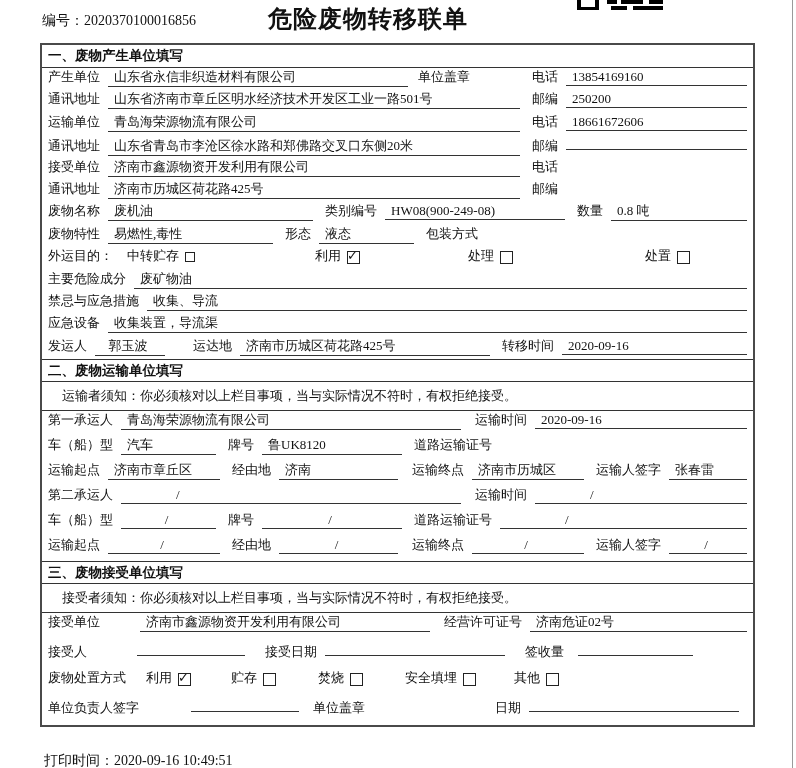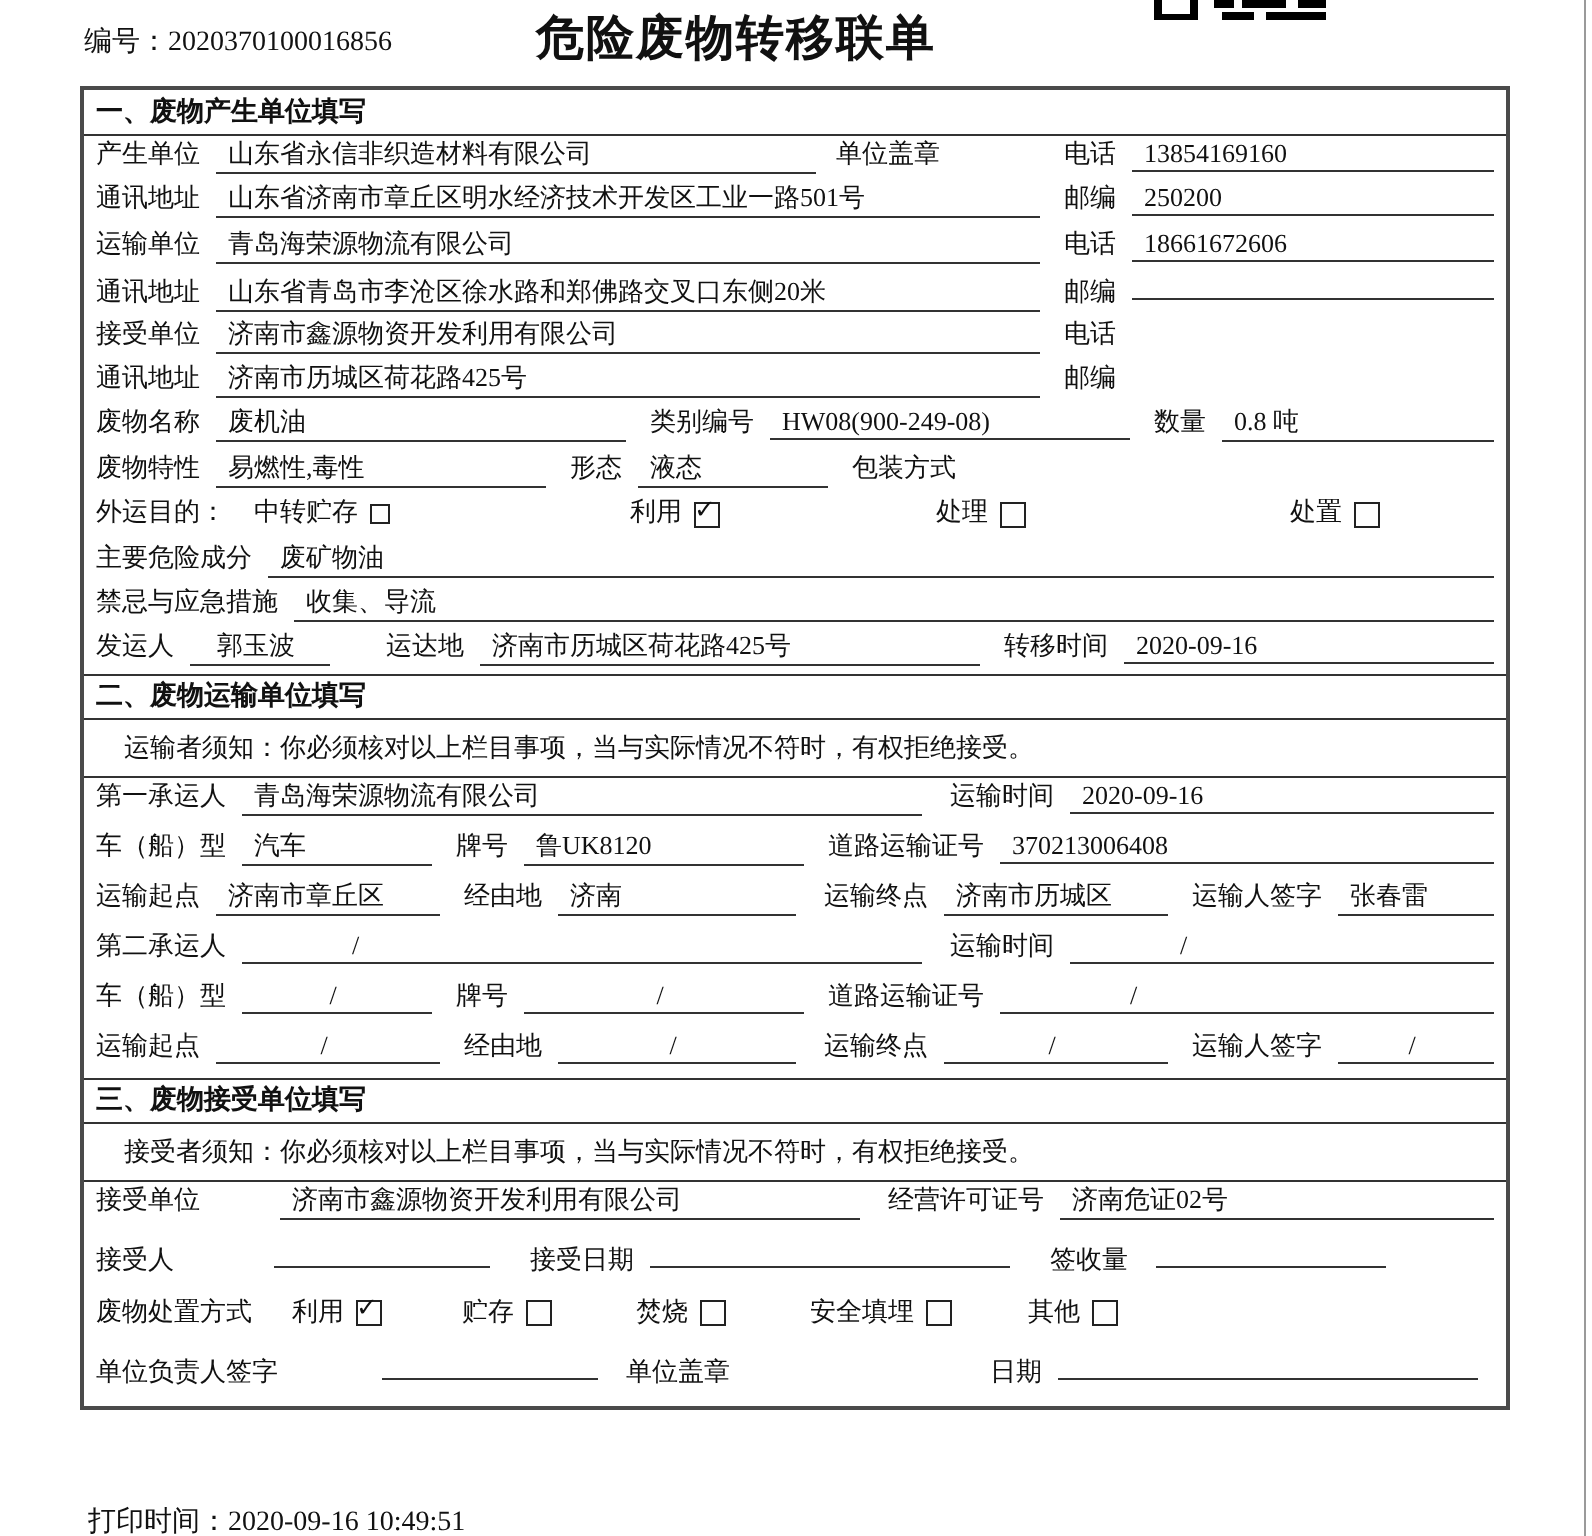--- a/index.html
+++ b/index.html
@@ -172,20 +172,24 @@
   <div class="row r1">
     <span class="lbl">主要危险成分</span>
     <span class="u grow">废矿物油</span>
   </div>
 
   <div class="row r1">
     <span class="lbl">禁忌与应急措施</span>
     <span class="u grow">收集、导流</span>
   </div>
 
+  <div class="row r1">
+    <span class="lbl">应急设备</span>
+    <span class="u grow">收集装置，导流渠</span>
+  </div>
 
   <div class="row r1">
     <span class="lbl">发运人</span>
     <span class="u w70 ctr">郭玉波</span>
     <span class="lbl" style="margin-left:28px">运达地</span>
     <span class="u w250">济南市历城区荷花路425号</span>
     <span class="lbl" style="margin-left:12px">转移时间</span>
     <span class="u grow">2020-09-16</span>
   </div>
 
@@ -198,21 +202,20 @@
     <span class="lbl" style="margin-left:14px">运输时间</span>
     <span class="u grow">2020-09-16</span>
   </div>
 
   <div class="row r2">
     <span class="lbl">车（船）型</span>
     <span class="u w95">汽车</span>
     <span class="lbl" style="margin-left:12px">牌号</span>
     <span class="u w140">鲁UK8120</span>
     <span class="lbl" style="margin-left:12px">道路运输证号</span>
-    <span class="u grow">370213006408</span>
   </div>
 
   <div class="row r2">
     <span class="lbl">运输起点</span>
     <span class="u w112">济南市章丘区</span>
     <span class="lbl" style="margin-left:12px">经由地</span>
     <span class="u w119">济南</span>
     <span class="lbl" style="margin-left:14px">运输终点</span>
     <span class="u w112">济南市历城区</span>
     <span class="lbl" style="margin-left:12px">运输人签字</span>

